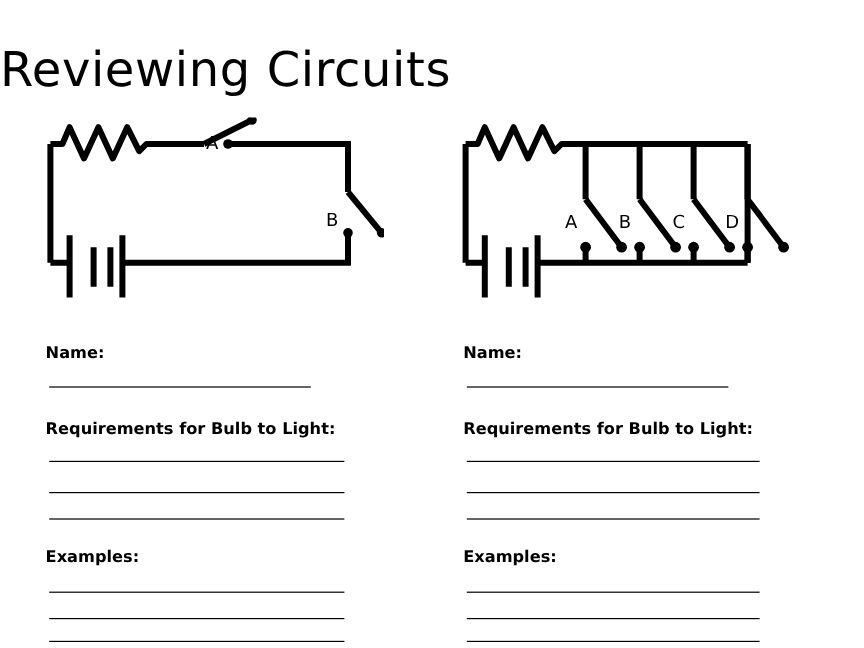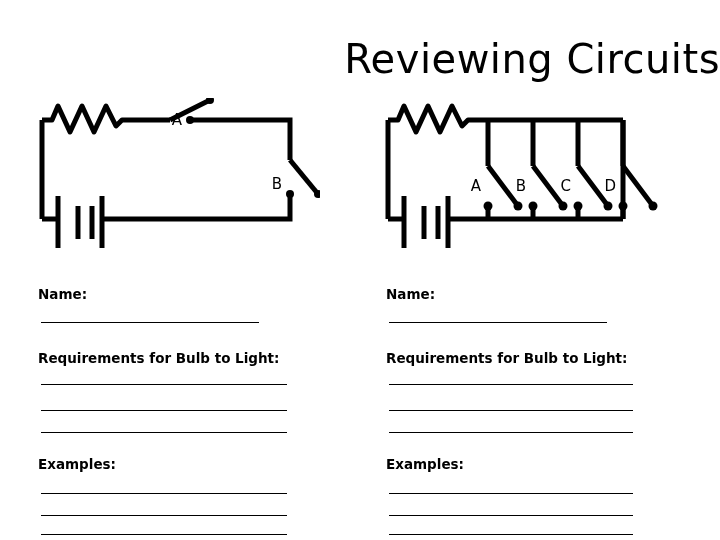--- a/index.html
+++ b/index.html
@@ -20,21 +20,21 @@
     left: 0; top: 0;
     width: 720px;
     height: 540px;
     background: #ffffff;
   }
   #page-title {
     position: absolute;
     left: 0;
     top: 36px;
     width: 720px;
-    text-align: right;
+    text-align: left;
     font-family: "DejaVu Sans", sans-serif;
     font-size: 40px;
     font-weight: 400;
     letter-spacing: 0.5px;
     color: #000000;
     line-height: 46px;
     white-space: nowrap;
   }
   .circuit-figure {
     position: absolute;

